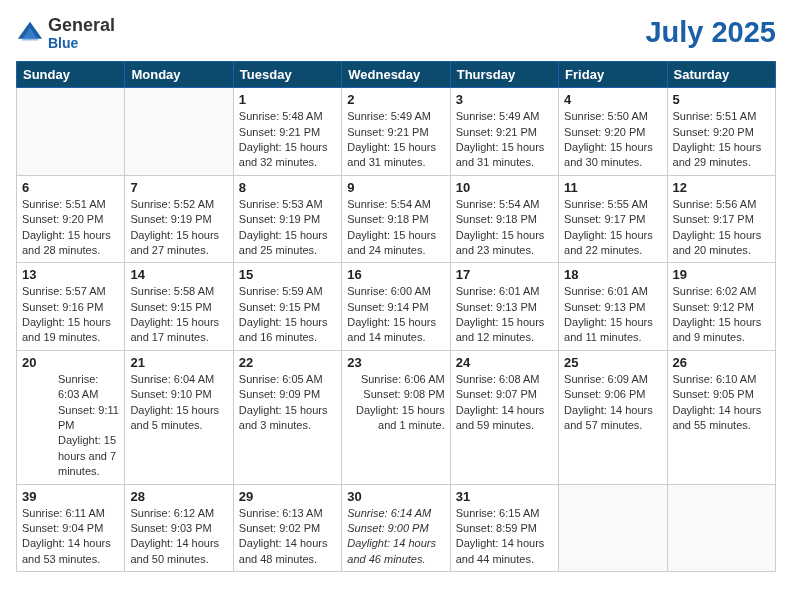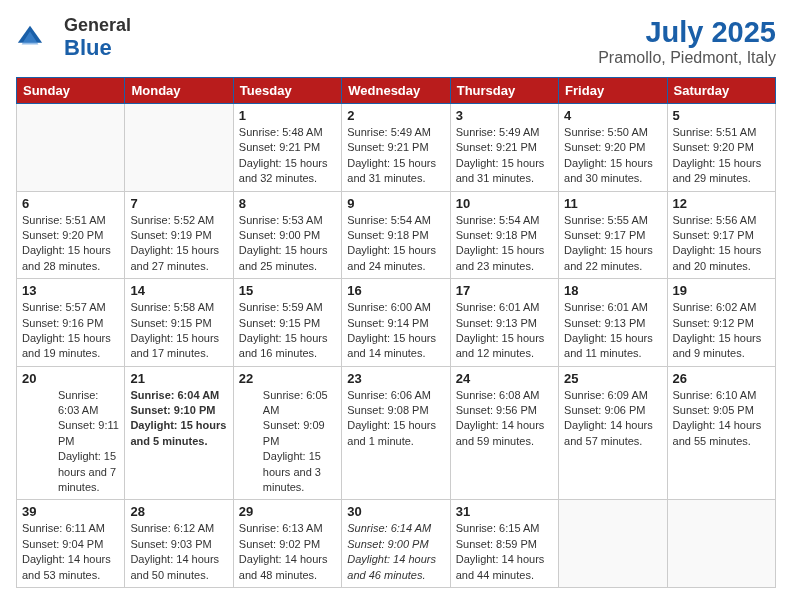--- a/index.html
+++ b/index.html
@@ -12,34 +12,34 @@
     }
     .header {
       display: flex;
       justify-content: space-between;
       align-items: flex-start;
       margin-bottom: 10px;
     }
     .logo {
       display: flex;
       align-items: center;
-      gap: 20px;
+      gap: 4px;
     }
     .logo-text {
       display: flex;
       flex-direction: column;
       line-height: 1.1;
     }
     .logo-general {
       font-size: 18px;
       font-weight: bold;
       color: #333;
     }
     .logo-blue {
-      font-size: 22px;
+      font-size: 14px;
       font-weight: bold;
       color: #1a5fa8;
     }
     .logo-icon {
       width: 28px;
       height: 28px;
     }
     .title-block {
       text-align: right;
     }
@@ -51,21 +51,21 @@
     .location {
       font-size: 16px;
       color: #555;
     }
     .calendar {
       width: 100%;
       border-collapse: collapse;
       border: 1px solid #ccc;
     }
     .calendar th {
-      background: #b91c1c;
+      background: #0c4a6e;
       color: #fff;
       text-align: left;
       padding: 5px 6px;
       font-size: 13px;
       font-weight: bold;
       border: 1px solid #1a5fa8;
     }
     .calendar td {
       vertical-align: top;
       border: 1px solid #ccc;
@@ -98,21 +98,20 @@
       <polygon points="15,2 28,20 2,20" fill="#1a5fa8"></polygon>
       <polygon points="15,8 24,22 6,22" fill="#4a90d9" opacity="0.6"></polygon>
     </svg>
     <div class="logo-text">
       <span class="logo-general">General</span>
       <span class="logo-blue">Blue</span>
     </div>
   </div>
   <div class="title-block">
     <div class="month-title">July 2025</div>
-    <div class="location">Pramollo, Piedmont, Italy</div>
   </div>
 </div>
 
 <table class="calendar">
   <thead>
     <tr>
     <th>Sunday</th>
         <th>Monday</th>
         <th>Tuesday</th>
         <th>Wednesday</th>
@@ -165,21 +164,21 @@
         </td>
         <td>
           <div class="day-number">7</div>
           <div class="day-info" style="white-space: pre-line;">Sunrise: 5:52 AM
 Sunset: 9:19 PM
 Daylight: 15 hours and 27 minutes.</div>
         </td>
         <td>
           <div class="day-number">8</div>
           <div class="day-info" style="white-space: pre-line;">Sunrise: 5:53 AM
-Sunset: 9:00 PM
+Sunset: 9:19 PM
 Daylight: 15 hours and 25 minutes.</div>
         </td>
         <td>
           <div class="day-number">9</div>
           <div class="day-info" style="white-space: pre-line;">Sunrise: 5:54 AM
 Sunset: 9:18 PM
 Daylight: 15 hours and 24 minutes.</div>
         </td>
         <td>
           <div class="day-number">10</div>
@@ -246,40 +245,40 @@
       </tr>
       <tr>
         <td>
           <div class="day-number">20</div>
           <div class="day-info" style="white-space: pre-line; margin-left: 36px;">Sunrise: 6:03 AM
 Sunset: 9:11 PM
 Daylight: 15 hours and 7 minutes.</div>
         </td>
         <td>
           <div class="day-number">21</div>
-          <div class="day-info" style="white-space: pre-line; font-weight: bold;">Sunrise: 6:04 AM
+          <div class="day-info" style="white-space: pre-line;">Sunrise: 6:04 AM
 Sunset: 9:10 PM
 Daylight: 15 hours and 5 minutes.</div>
         </td>
         <td>
           <div class="day-number">22</div>
-          <div class="day-info" style="white-space: pre-line; margin-left: 24px;">Sunrise: 6:05 AM
+          <div class="day-info" style="white-space: pre-line;">Sunrise: 6:05 AM
 Sunset: 9:09 PM
 Daylight: 15 hours and 3 minutes.</div>
         </td>
         <td>
           <div class="day-number">23</div>
-          <div class="day-info" style="white-space: pre-line;">Sunrise: 6:06 AM
+          <div class="day-info" style="white-space: pre-line; text-align: right;">Sunrise: 6:06 AM
 Sunset: 9:08 PM
 Daylight: 15 hours and 1 minute.</div>
         </td>
         <td>
           <div class="day-number">24</div>
           <div class="day-info" style="white-space: pre-line;">Sunrise: 6:08 AM
-Sunset: 9:56 PM
+Sunset: 9:07 PM
 Daylight: 14 hours and 59 minutes.</div>
         </td>
         <td>
           <div class="day-number">25</div>
           <div class="day-info" style="white-space: pre-line;">Sunrise: 6:09 AM
 Sunset: 9:06 PM
 Daylight: 14 hours and 57 minutes.</div>
         </td>
         <td>
           <div class="day-number">26</div>

